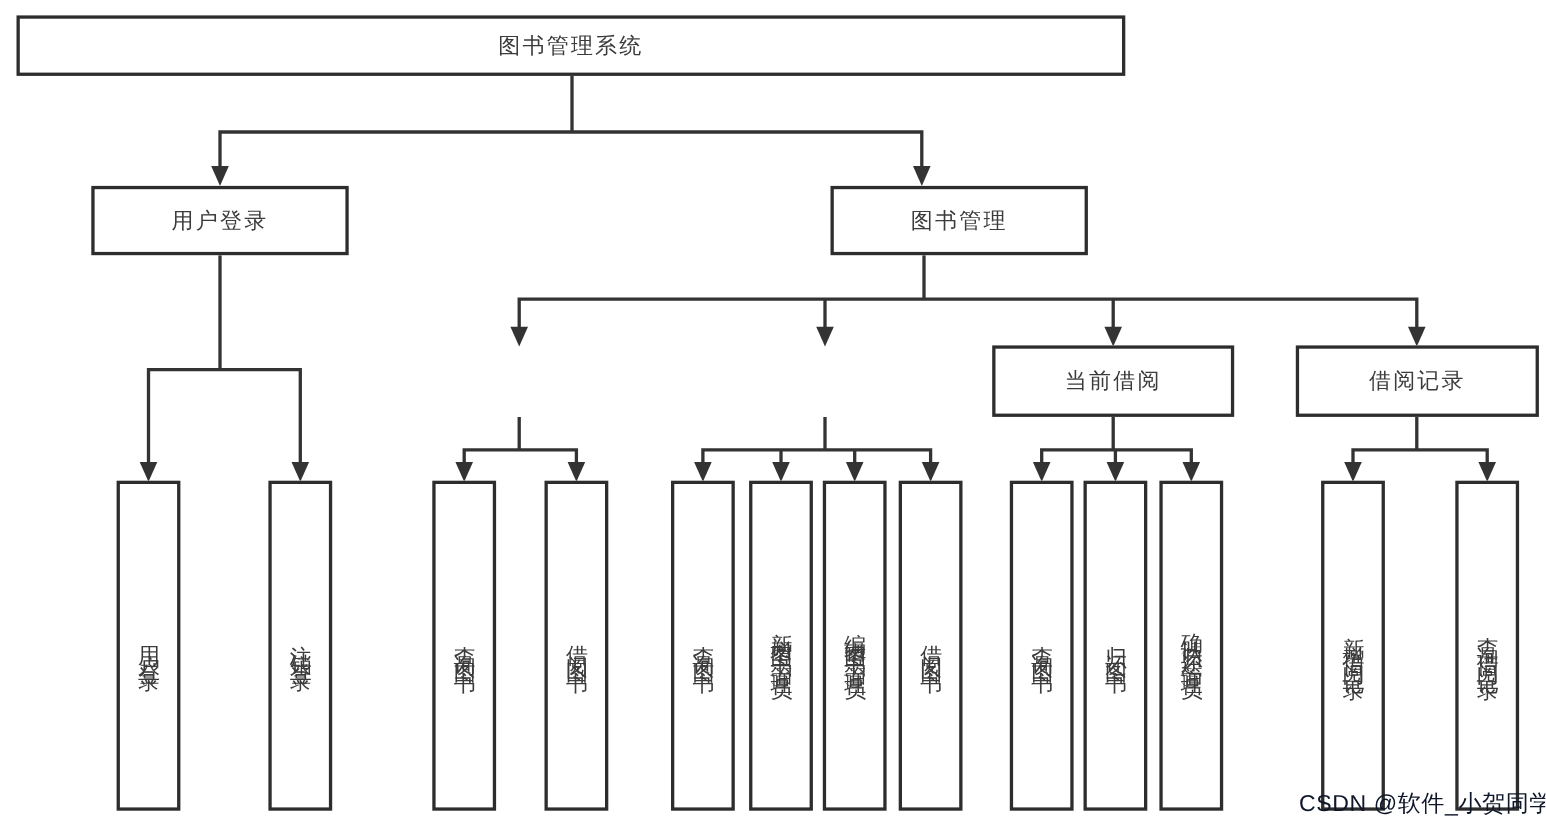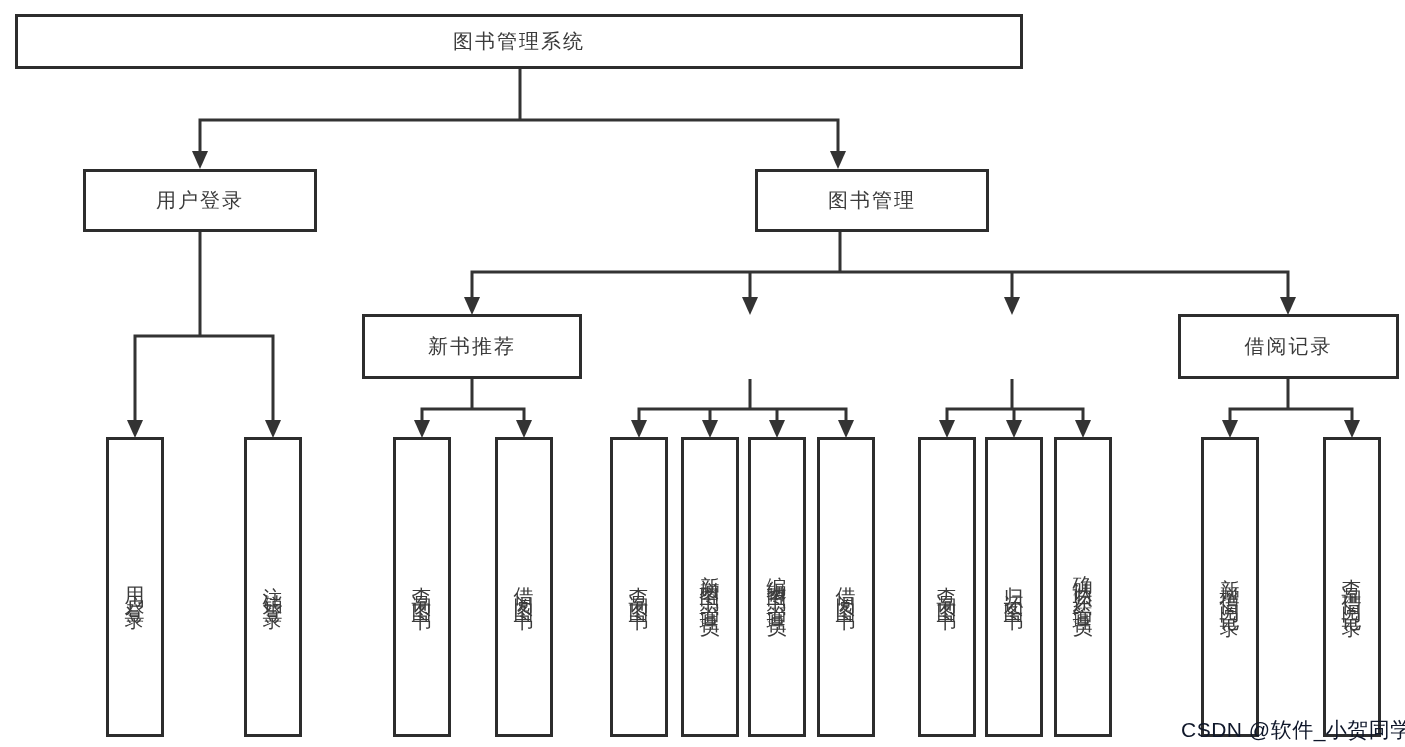--- a/index.html
+++ b/index.html
@@ -97,22 +97,22 @@
     <span>图书管理系统</span>
   </div>
 
   <div class="box" style="left:83px; top:169px; width:234px; height:63px;">
     <span>用户登录</span>
   </div>
   <div class="box" style="left:723px; top:169px; width:234px; height:63px;margin-left:32px;">
     <span>图书管理</span>
   </div>
 
-  <div class="box" style="left:362px; top:314px; width:220px; height:65px;">
-    <span>新书推荐</span>
+  <div class="box" style="left:902px; top:314px; width:220px; height:65px;">
+    <span>当前借阅</span>
   </div>
   <div class="box" style="left:1178px; top:314px; width:221px; height:65px;">
     <span>借阅记录</span>
   </div>
 
   <div class="box vbox" style="left:106px; top:437px; width:58px; height:300px;">
     <span>用户登录</span>
   </div>
   <div class="box vbox" style="left:244px; top:437px; width:58px; height:300px;">
     <span>注销登录</span>

